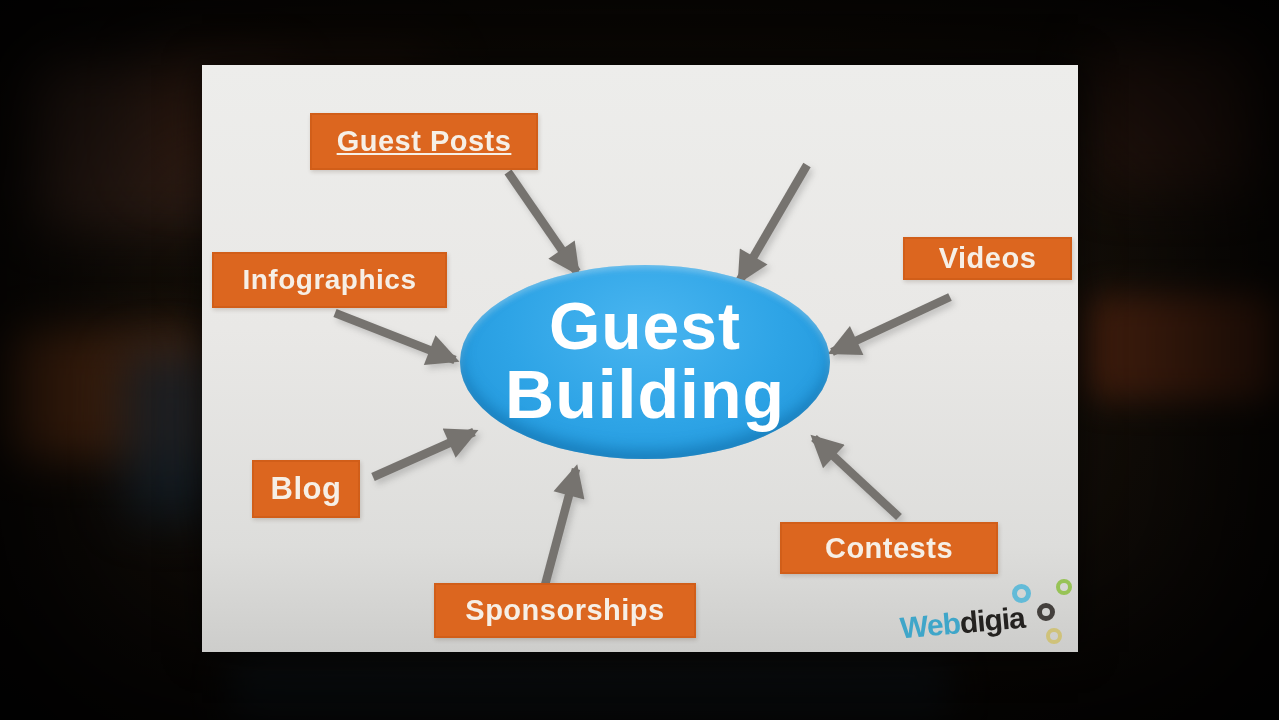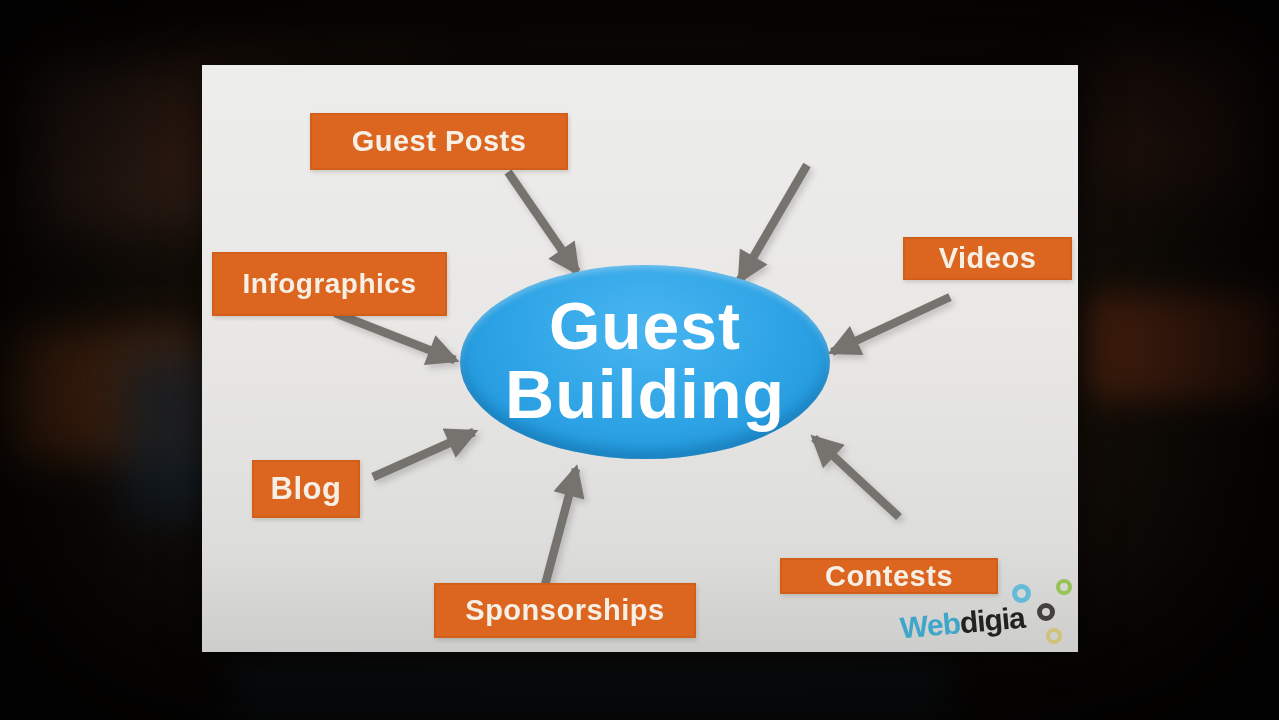--- a/index.html
+++ b/index.html
@@ -35,26 +35,26 @@
     display:flex;flex-direction:column;align-items:center;justify-content:center;
   }
   .hub-line1{font-size:66px;line-height:1.0;font-weight:bold;color:#fff;letter-spacing:1px;}
   .hub-line2{font-size:68px;line-height:1.05;font-weight:bold;color:#fff;letter-spacing:1px;}
   
   .topic{
     position:absolute;display:flex;align-items:center;justify-content:center;
     color:#F6EFE6;font-weight:bold;font-size:29px;letter-spacing:.5px;white-space:nowrap;
     box-shadow:inset 0 0 0 2px rgba(190,80,15,.35), 1px 2px 4px rgba(60,40,20,.18);
   }
-  .t-guest{left:108px;top:48px;width:258px;height:57px;}
+  .t-guest{left:108px;top:48px;width:228px;height:57px;text-decoration:underline;}
   .t-linkbait{left:456px;top:38px;width:377px;height:55px;}
   .t-videos{left:701px;top:172px;width:169px;height:43px;}
-  .t-infographics{left:10px;top:187px;width:235px;height:64px;font-size:28px;}
+  .t-infographics{left:10px;top:187px;width:235px;height:56px;font-size:28px;}
   .t-blog{left:50px;top:395px;width:108px;height:58px;font-size:31px;}
-  .t-contests{left:578px;top:457px;width:218px;height:36px;margin-top:36px;}
+  .t-contests{left:578px;top:457px;width:218px;height:52px;}
   .t-sponsorships{left:188px;top:518px;width:262px;height:55px;margin-left:44px;}
   
   .logo{position:absolute;left:698px;top:541px;transform:rotate(-5deg);
     font-size:30px;font-weight:bold;letter-spacing:-1px;white-space:nowrap;}
   .ring{position:absolute;border-radius:50%;background:transparent;}
   .ring-teal{left:810px;top:519px;width:19px;height:19px;border:5px solid #63BBD8;}
   .ring-green{left:854px;top:514px;width:16px;height:16px;border:4px solid #97C356;}
   .ring-dark{left:835px;top:538px;width:18px;height:18px;border:5px solid #44403D;}
   .ring-yellow{left:844px;top:563px;width:16px;height:16px;border:4px solid #CFC27A;}
   .ring{box-sizing:border-box;}

